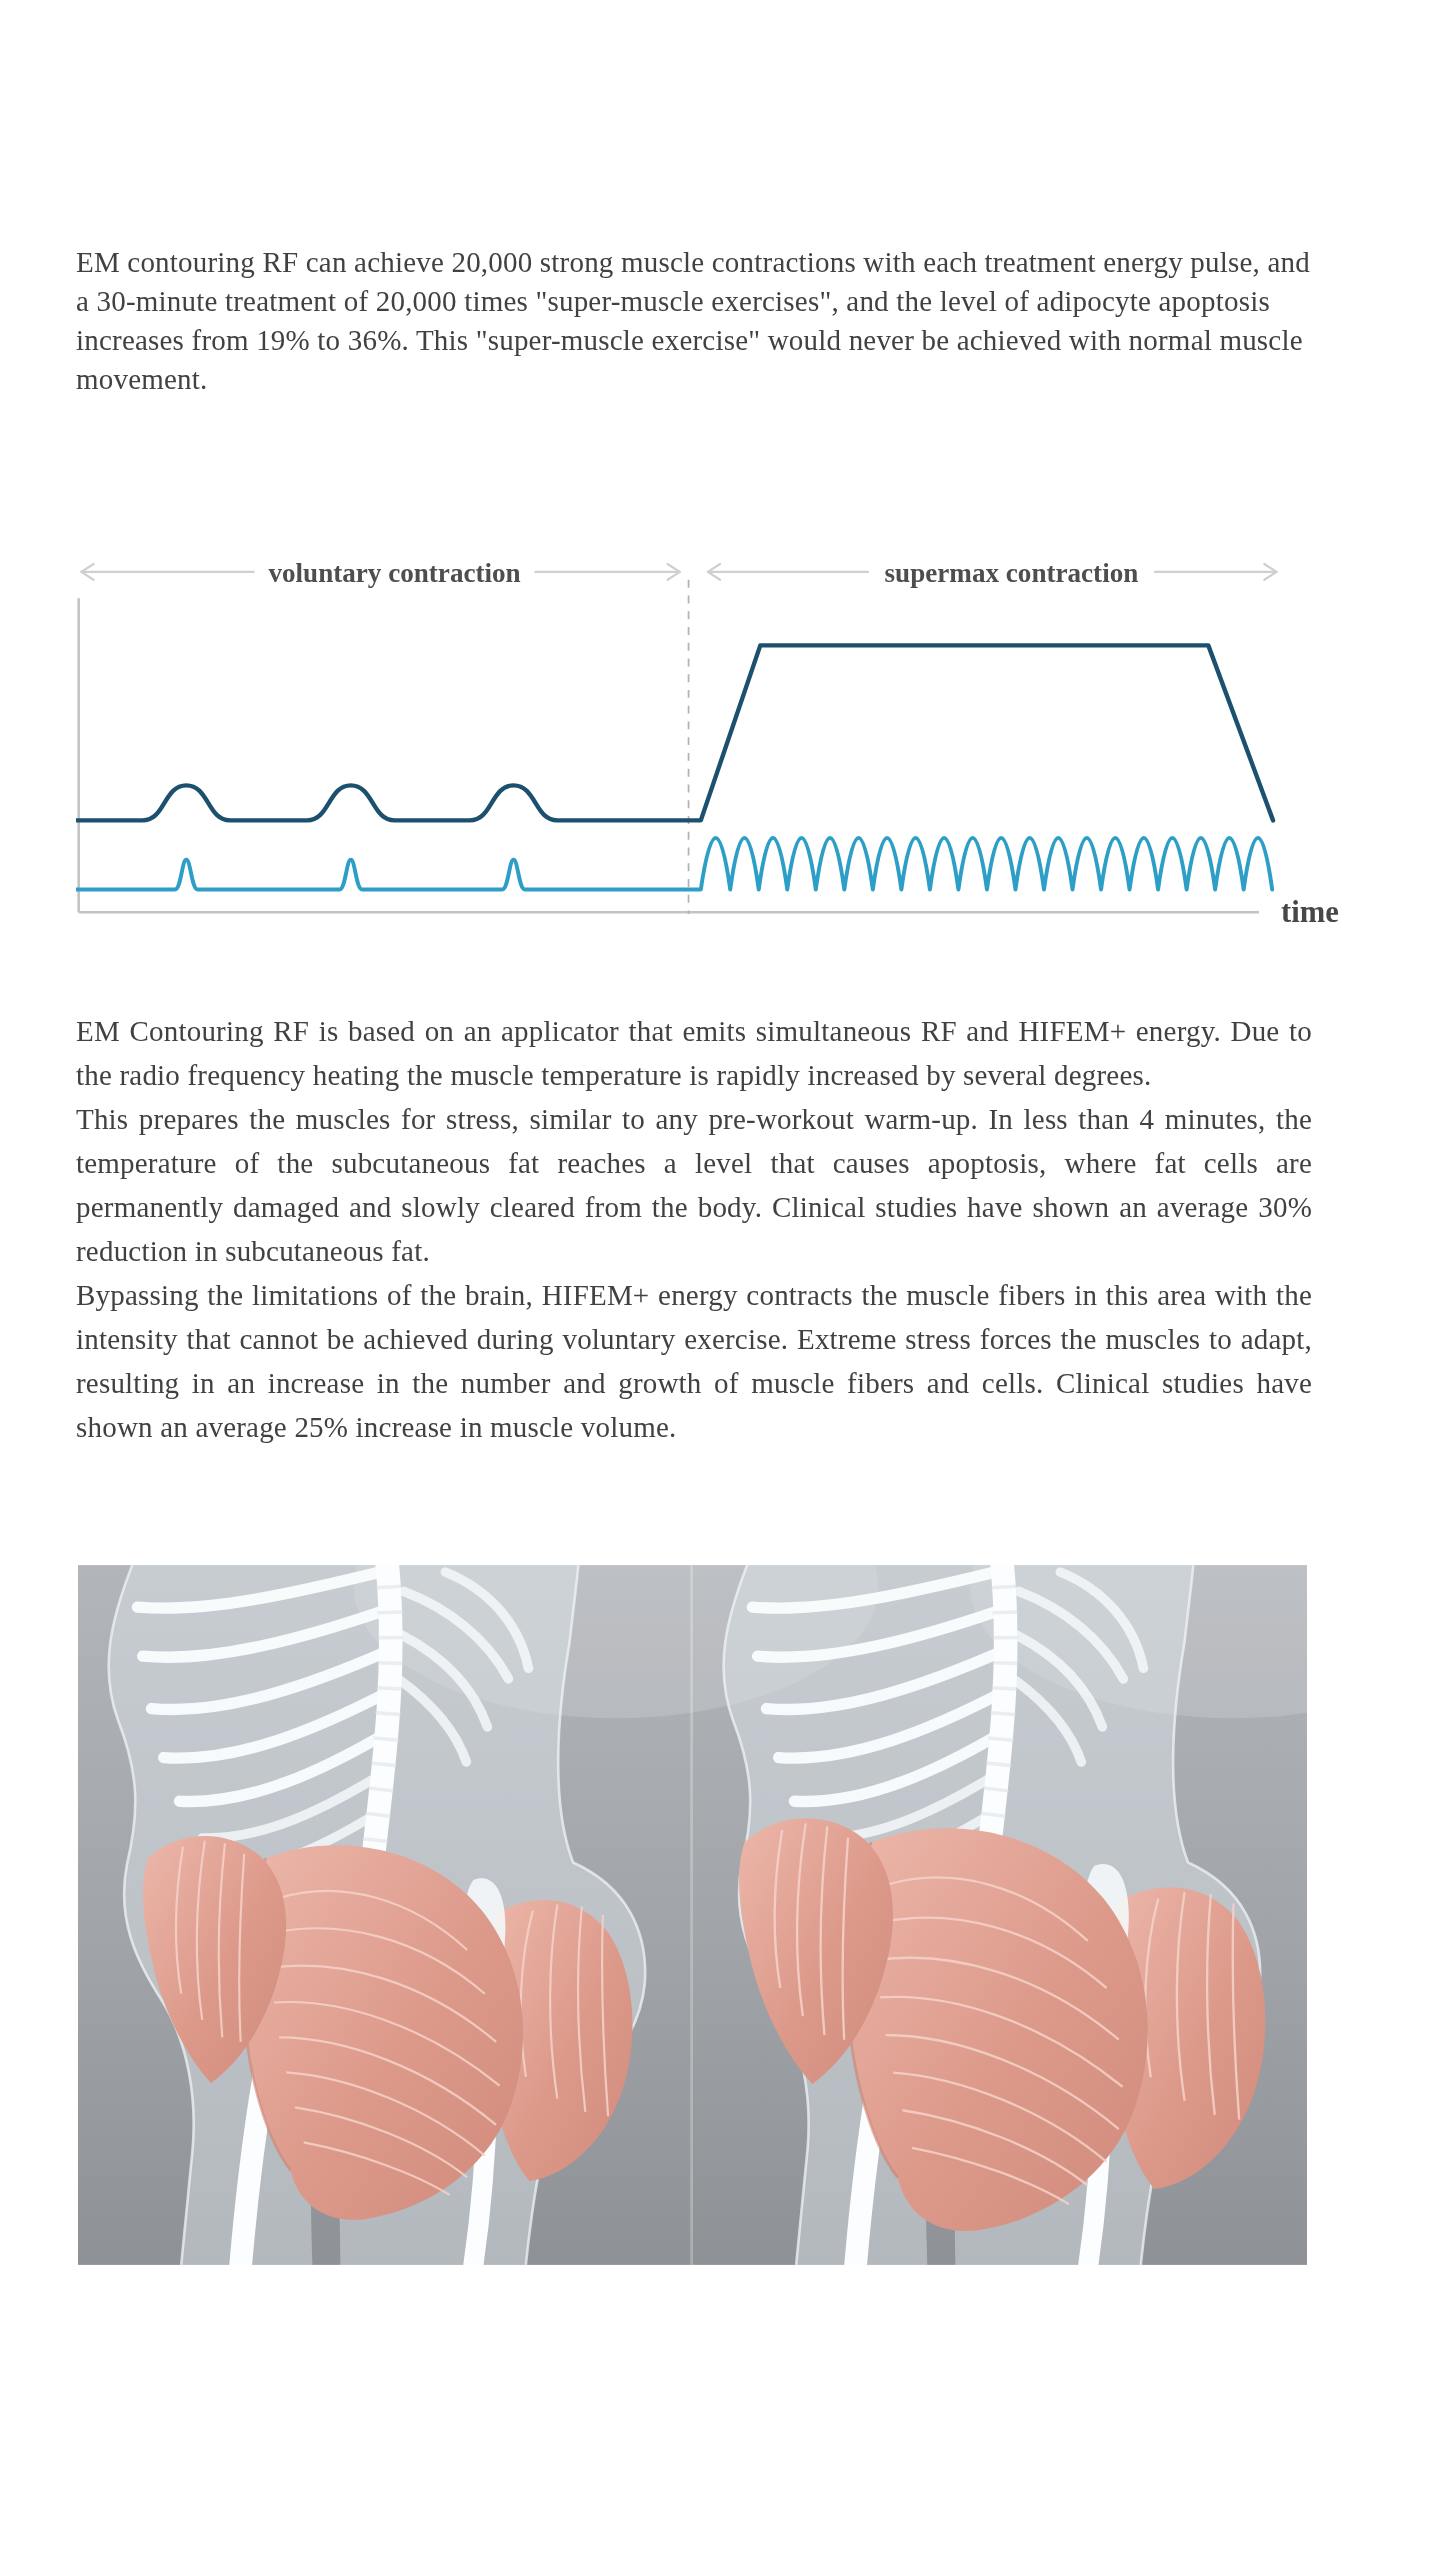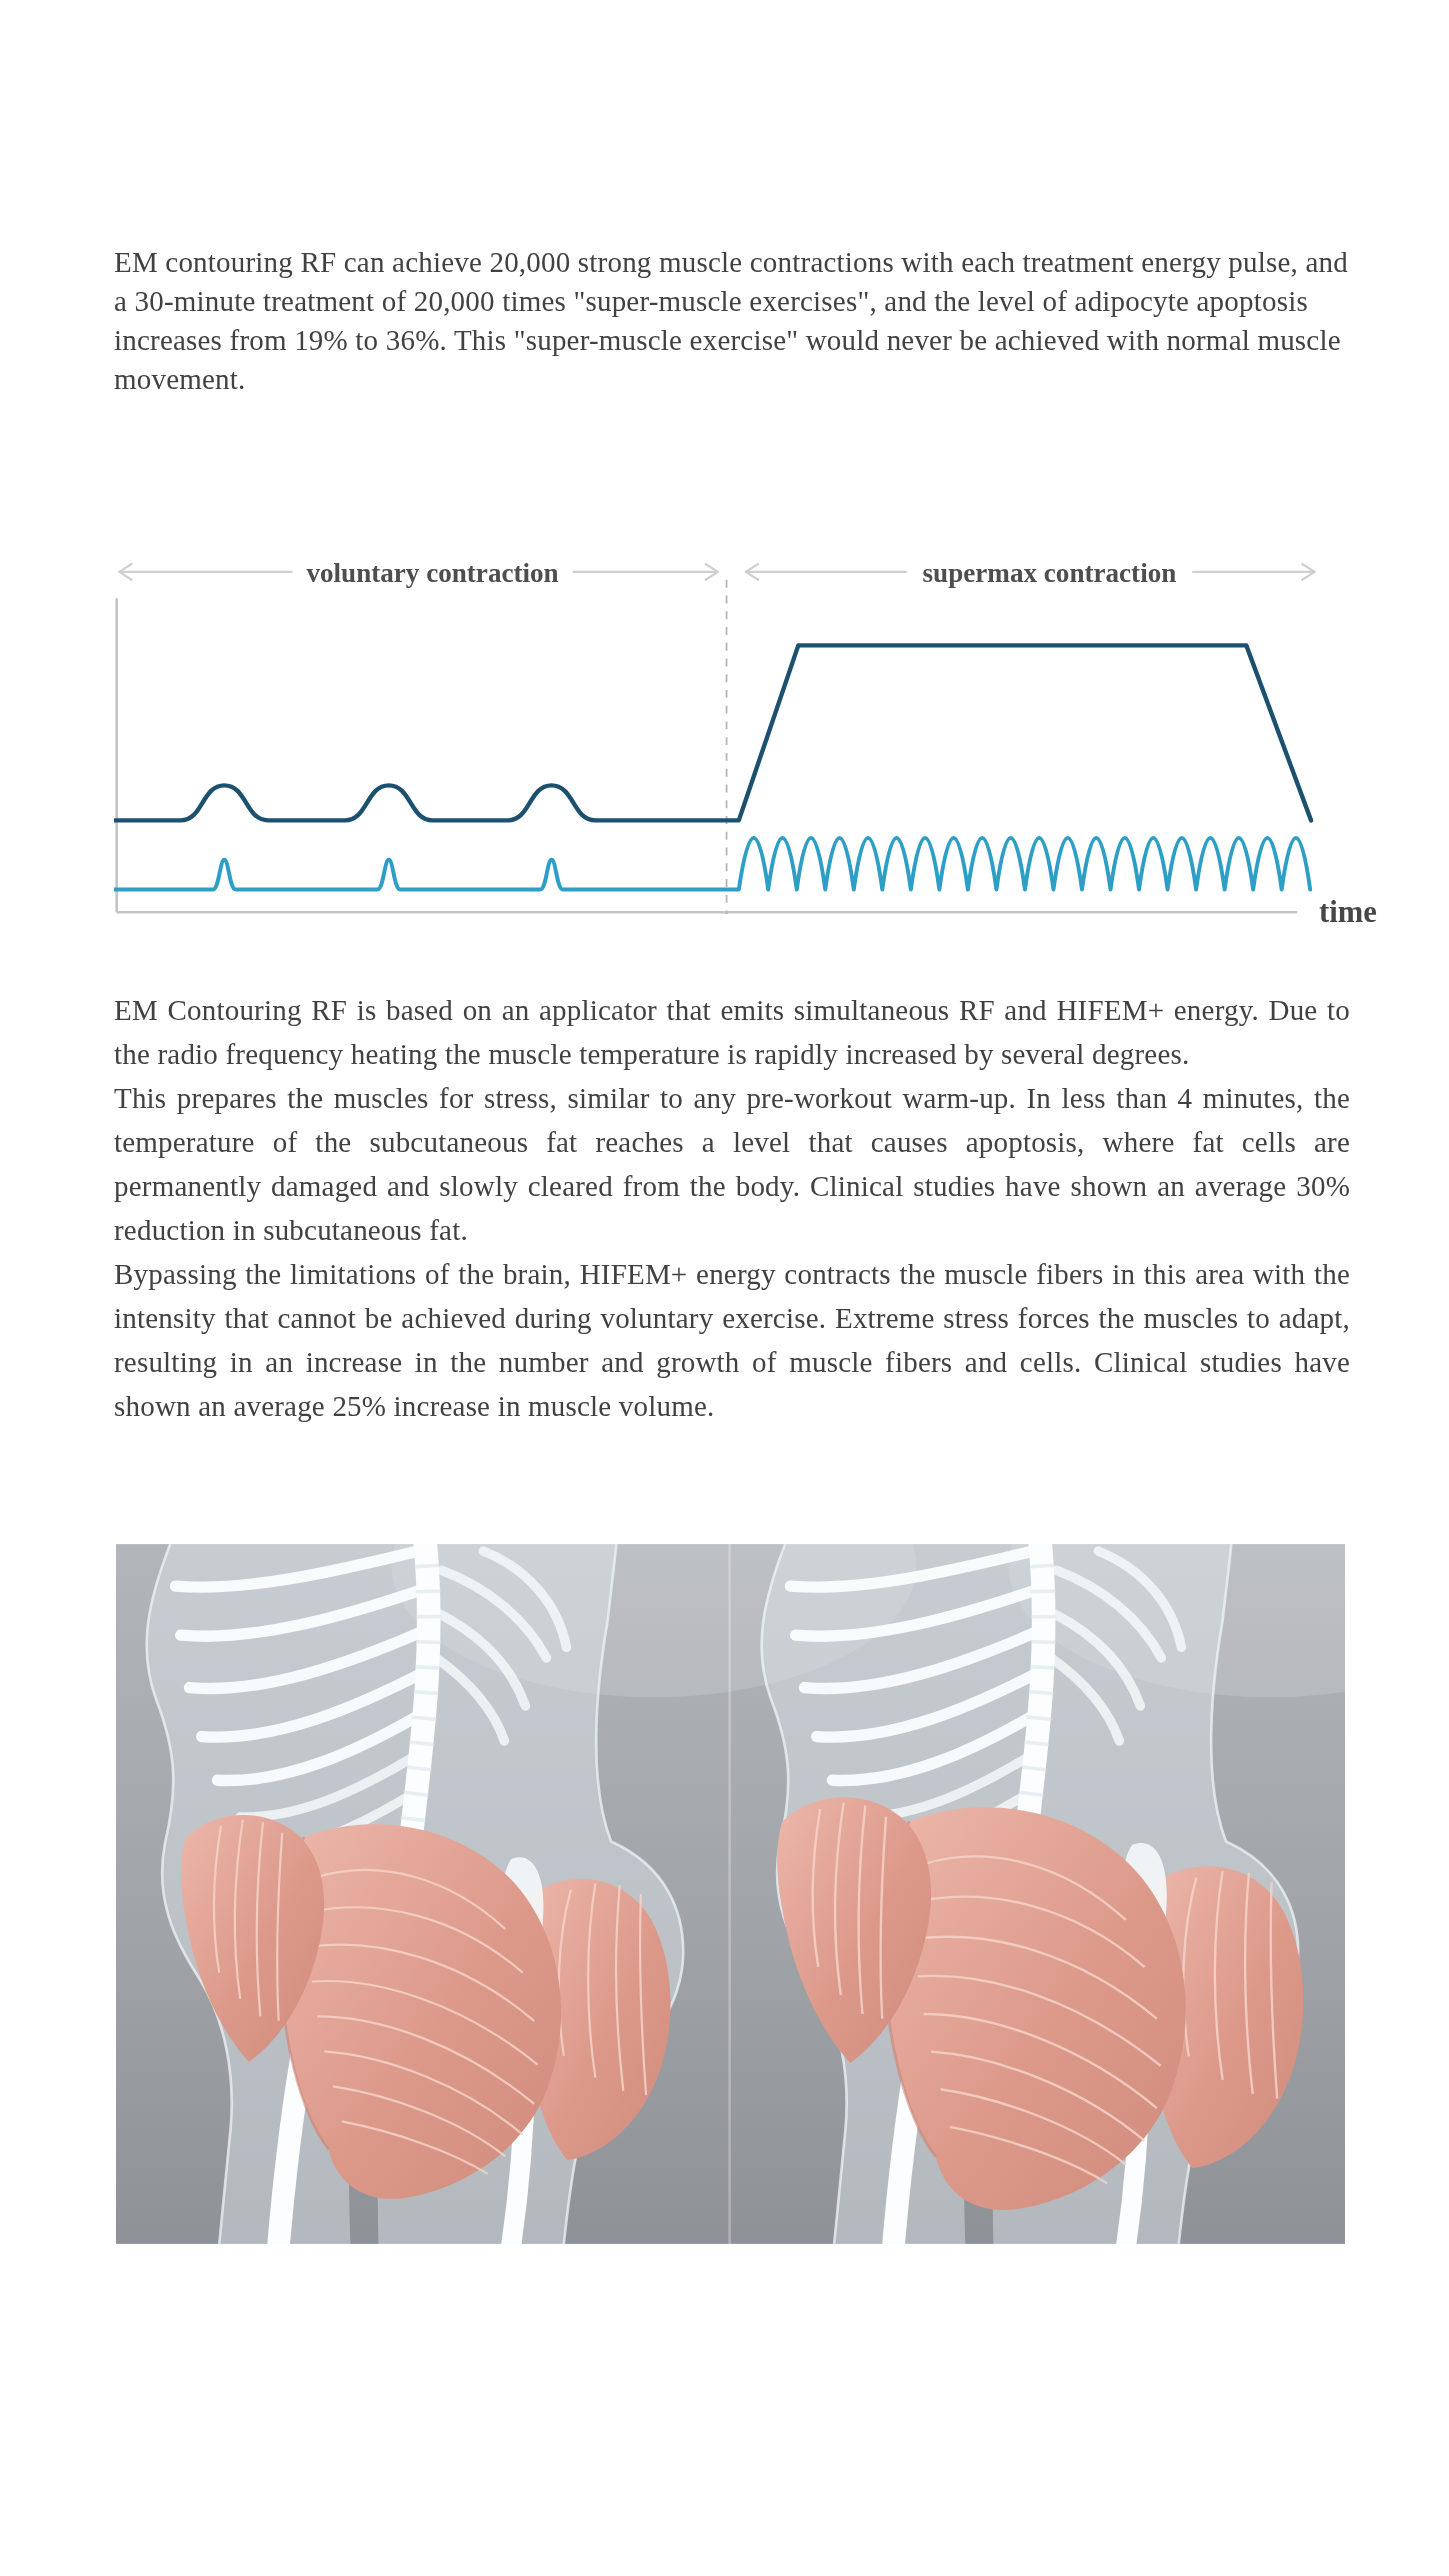--- a/index.html
+++ b/index.html
@@ -1,33 +1,33 @@
 <!DOCTYPE html>
 <html style="font-size:14px"><head>
 <meta charset="utf-8">
 <style>
   html,body{margin:0;padding:0;background:#ffffff;}
   body{width:1449px;font-family:"Liberation Serif", serif;color:#414141;}
-  .page{padding:243px 106px 270px 114px;}
+  .page{padding:243px 106px 270px 76px;}
 
   .intro{width:1236px;font-size:29px;line-height:39px;letter-spacing:0.2px;}
   .intro p{margin:0;}
 
   .chart-wrap{margin-top:144px;width:1275px;text-align:center;}
   .chart-svg{display:block;}
   .chart-svg text{font-family:"Liberation Serif", serif;font-weight:bold;}
   .region-label{font-size:31px;fill:#4e4e4e;}
   .time-label{font-size:35px;fill:#474747;}
   .axis{stroke:#c4c4c4;stroke-width:3;fill:none;}
   .divider{stroke:#b3b3b3;stroke-width:2;stroke-dasharray:9 9;fill:none;}
   .arrow{stroke:#cfcfcf;stroke-width:2.5;fill:none;stroke-linecap:round;stroke-linejoin:round;}
   .tension{stroke:#1c506f;stroke-width:5;fill:none;stroke-linejoin:round;stroke-linecap:round;}
   .stimulus{stroke:#2d9ec6;stroke-width:4.5;fill:none;stroke-linejoin:round;stroke-linecap:round;}
 
-  .body-text{margin-top:60px;width:1236px;font-size:29px;line-height:44px;letter-spacing:0.2px;}
+  .body-text{margin-top:81px;width:1236px;font-size:29px;line-height:44px;letter-spacing:0.2px;}
   .body-text p{margin:0;text-align:justify;}
 
   .anatomy{margin:116px 0 0 1.8px;width:1229px;}
   .anatomy-svg{display:block;}
   .rib{stroke:#fafdfe;stroke-width:13;fill:none;stroke-linecap:round;opacity:.95;}
   .rib2{stroke:#f6fafc;stroke-width:11;fill:none;stroke-linecap:round;opacity:.8;}
   .spine{stroke:#fbfdfe;stroke-width:27;fill:none;stroke-linecap:round;}
   .spine-seg{stroke:#d9e2e8;stroke-width:29;fill:none;stroke-dasharray:4 25;opacity:.55;}
   .bone{stroke:#fbfdfe;fill:none;stroke-linecap:round;}
   .bodyfill{fill:#dfe8ee;opacity:.45;}

